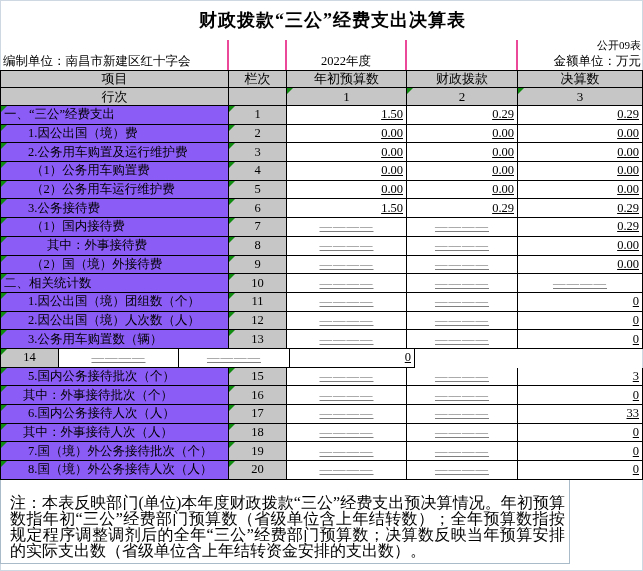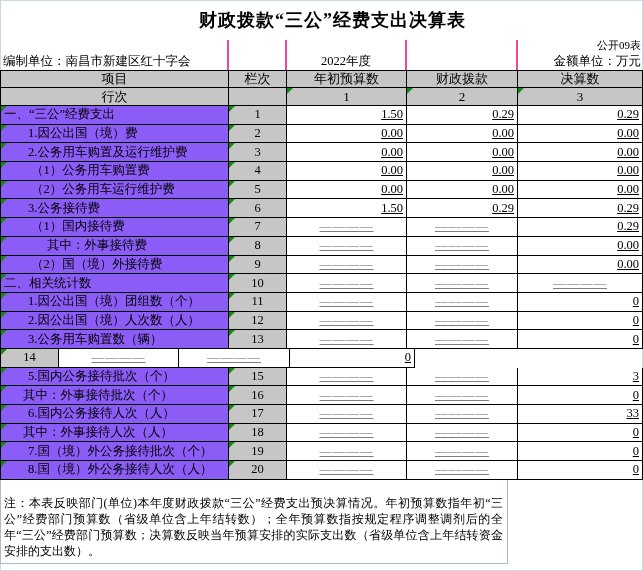--- a/index.html
+++ b/index.html
@@ -50,24 +50,24 @@
   .ind3{padding-left:30px;}
   .ind4{padding-left:46px;}
   
   .tri{position:relative;}
   .tri::before{
     content:"";position:absolute;top:0;left:0;width:0;height:0;
     border-top:6px solid #0f8c0f;border-right:6px solid transparent;
   }
   
   .note-box{
-    width:508px;height:84px;box-sizing:border-box;
+    width:570px;height:84px;box-sizing:border-box;
     border:1px solid #a9bac9;border-top:none;
-    padding:15px 4px 0 3px;
-    font-size:12px;line-height:16px;
+    padding:15px 4px 0 9px;
+    font-size:16px;line-height:16px;
     text-align:justify;
   }
 </style>
 </head>
 <body>
 
 <div class="sheet">
 
   <div class="title-row">财政拨款“三公”经费支出决算表</div>
 

